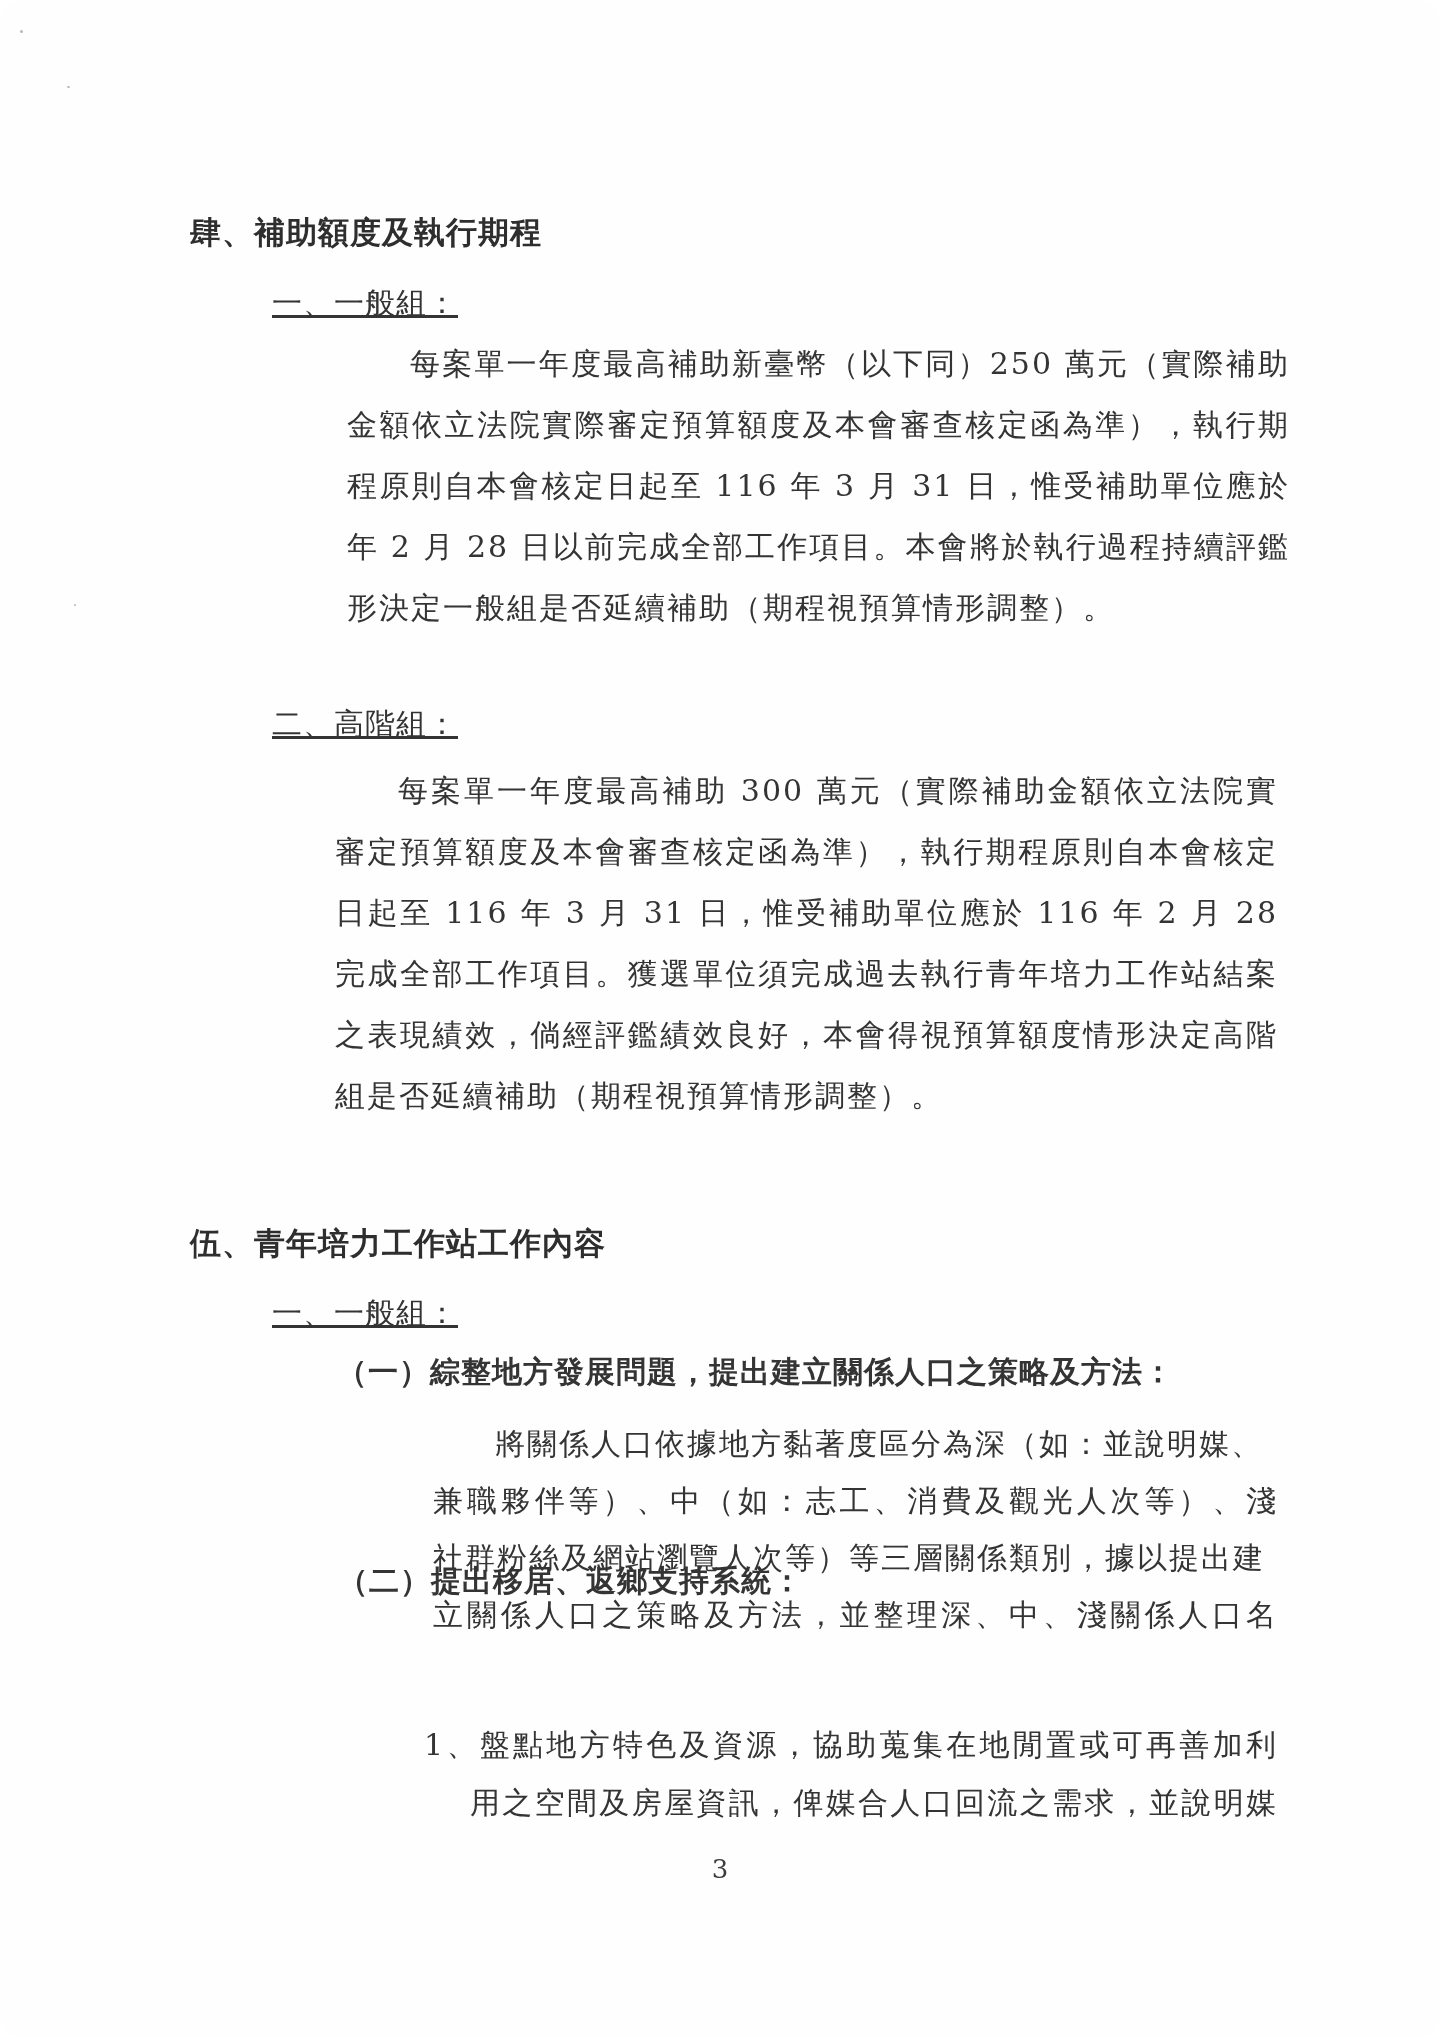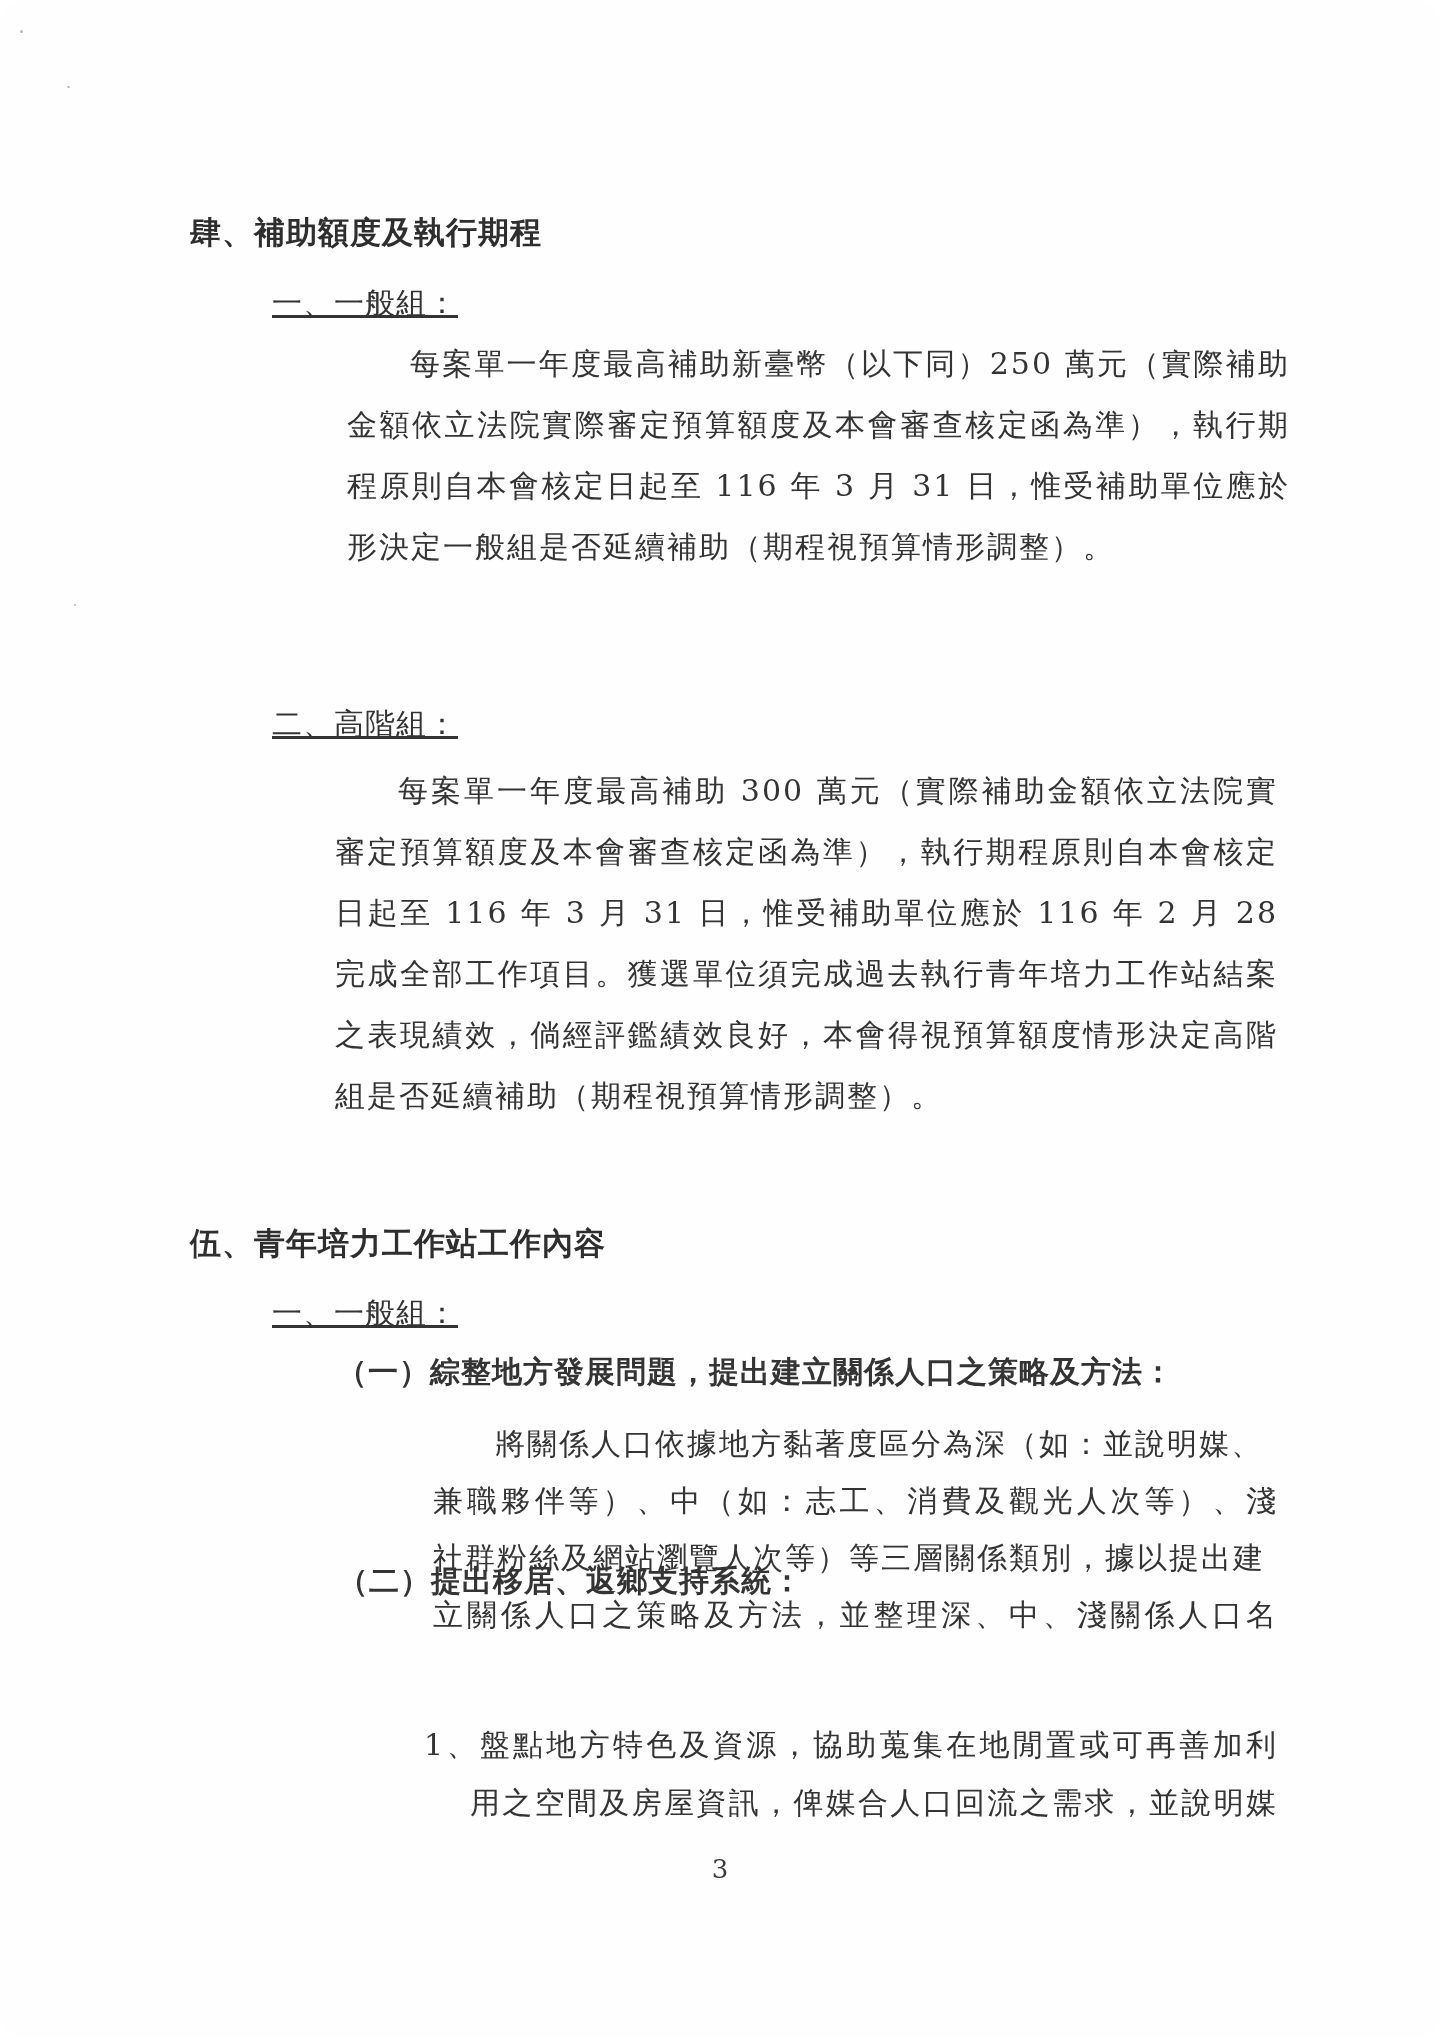--- a/index.html
+++ b/index.html
@@ -113,20 +113,21 @@
   <div class="speck" id="speck-3"></div>
 
   <div class="sec-heading" id="heading-4">肆、補助額度及執行期程</div>
 
   <div class="item-label" id="s4-label-1">一、一般組：</div>
 
   <div class="para" id="s4-para-1">
     <div class="line fill indent-2">每案單一年度最高補助新臺幣（以下同）250 萬元（實際補助</div>
     <div class="line fill">金額依立法院實際審定預算額度及本會審查核定函為準），執行期</div>
     <div class="line fill">程原則自本會核定日起至 116 年 3 月 31 日，惟受補助單位應於 116</div>
+    <div class="line fill">年 2 月 28 日以前完成全部工作項目。本會將於執行過程持續評鑑</div>
     <div class="line">形決定一般組是否延續補助（期程視預算情形調整）。</div>
   </div>
 
   <div class="item-label" id="s4-label-2">二、高階組：</div>
 
   <div class="para" id="s4-para-2">
     <div class="line fill indent-2">每案單一年度最高補助 300 萬元（實際補助金額依立法院實際</div>
     <div class="line fill">審定預算額度及本會審查核定函為準），執行期程原則自本會核定</div>
     <div class="line fill">日起至 116 年 3 月 31 日，惟受補助單位應於 116 年 2 月 28 日以前</div>
     <div class="line fill">完成全部工作項目。獲選單位須完成過去執行青年培力工作站結案</div>

